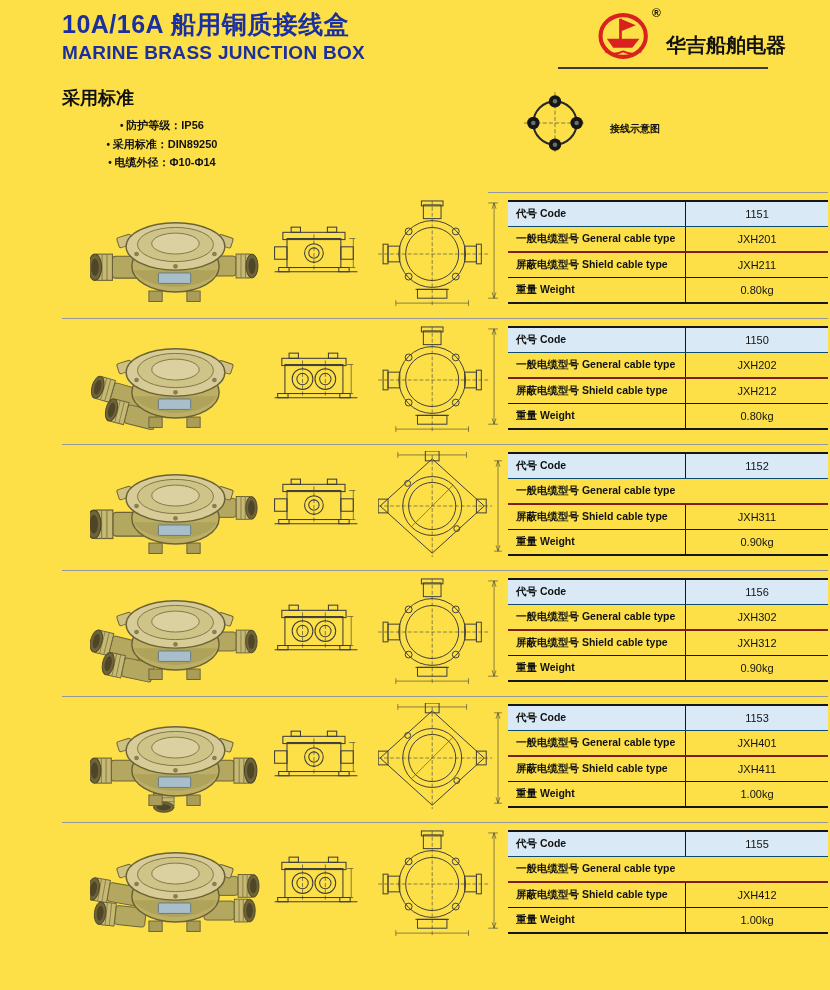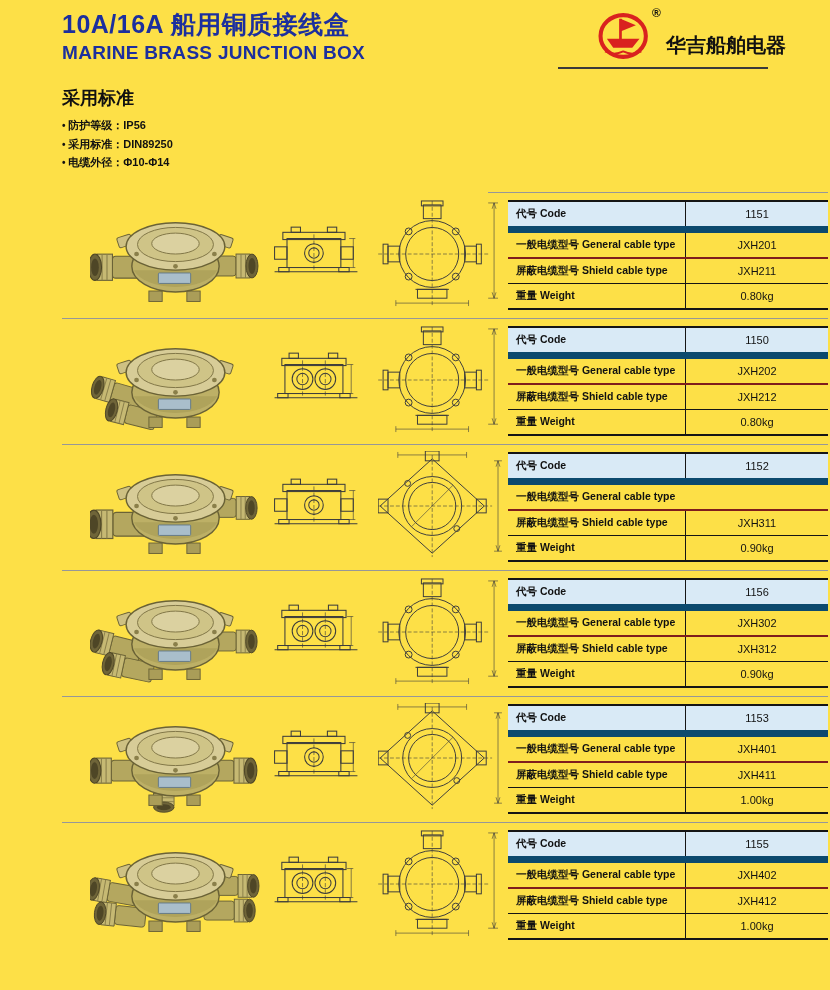--- a/index.html
+++ b/index.html
@@ -14,38 +14,38 @@
   .reg{position:absolute;left:56px;top:0;font-size:12px;font-weight:bold;color:#111;}
   .bname{position:absolute;left:70px;top:26px;font-size:20px;font-weight:bold;color:#111;white-space:nowrap;}
   .logo-rule{position:absolute;left:558px;top:67px;width:210px;height:2px;background:#3a3a3a;}
   
   .tech{position:absolute;left:62px;top:86px;width:740px;height:100px;}
   .tcol{position:absolute;top:0;}
   .tcol.zh{left:0;width:200px;}
   .tcol.en{left:205px;width:250px;}
   .tcol h3{margin:0 0 6px 0;font-size:18px;font-weight:bold;}
   .tcol.en h3{font-size:16px;}
-  .tcol ul{margin:0;padding:0;list-style:none;}
+  .tcol ul{margin:0;padding:0;list-style:none;text-align:center;}
   .tcol li{font-size:11px;font-weight:bold;line-height:1.7;}
   .tcol li::before{content:"• ";font-size:10px;}
   .tdiagram{position:absolute;left:448px;top:4px;width:260px;height:84px;}
   .tdiagram svg{position:absolute;left:12px;top:0;}
   .tdiagram .dlabel{position:absolute;left:100px;top:32px;font-size:10px;font-weight:bold;}
   
   .rows{position:absolute;left:62px;top:192px;width:766px;}
   .sep{height:0;border-top:1px solid #979797;}
   .sep.partial{margin-left:426px;}
   .prow{display:flex;align-items:flex-start;height:125px;overflow:hidden;}
   .fig{flex:none;}
   .fig.photo svg{width:170px;height:112px;margin:5px 0 0 28px;}
   .fig.svv svg{width:92px;height:58px;margin:30px 0 0 10px;}
   .fig.tvv svg{width:130px;height:110px;margin:6px 0 0 16px;}
   .spec{margin-left:auto;margin-top:7px;width:336px;border-top:2px solid #151515;border-bottom:2px solid #151515;}
   .spec .r{display:flex;align-items:stretch;height:24px;}
-  .spec .r.hdr{background:#d9eaf6;border-bottom:7px solid #0c4a6e;}
+  .spec .r.hdr{background:#d9eaf6;border-bottom:1px solid #0c4a6e;}
   .spec .r.g{border-bottom:2px solid #7f1d1d;}
   .spec .r.s{border-bottom:1.5px solid #151515;}
   .spec .lab{flex:1;display:flex;align-items:center;padding-left:8px;font-size:10.5px;font-weight:bold;white-space:nowrap;overflow:hidden;}
   .spec .val{width:142px;display:flex;align-items:center;justify-content:center;border-left:1.5px solid #151515;font-size:11px;font-weight:normal;}
   
   .ln{fill:none;stroke:#3c3c3c;stroke-width:1;}
   .lnt{fill:none;stroke:#3c3c3c;stroke-width:.6;}
   .dash{stroke-dasharray:4 2;}
 </style>
 </head>
@@ -171,20 +171,35 @@
 
   <section class="tech">
     <div class="tcol zh">
       <h3>采用标准</h3>
       <ul>
         <li>防护等级：IP56</li>
         <li>采用标准：DIN89250</li>
         <li>电缆外径：Φ10-Φ14</li>
       </ul>
     </div>
+    <div class="tdiagram">
+      <svg width="66" height="66" viewBox="0 0 64 64">
+        <path d="M32,2 v60 M2,32 h60" class="lnt dash"></path>
+        <circle cx="32" cy="32" r="21" fill="none" stroke="#2a2a2a" stroke-width="2"></circle>
+        <circle cx="32" cy="11" r="6" fill="#161616"></circle>
+          <circle cx="32" cy="11" r="2.2" fill="#6d6d6d"></circle>
+        <circle cx="32" cy="53" r="6" fill="#161616"></circle>
+          <circle cx="32" cy="53" r="2.2" fill="#6d6d6d"></circle>
+        <circle cx="11" cy="32" r="6" fill="#161616"></circle>
+          <circle cx="11" cy="32" r="2.2" fill="#6d6d6d"></circle>
+        <circle cx="53" cy="32" r="6" fill="#161616"></circle>
+          <circle cx="53" cy="32" r="2.2" fill="#6d6d6d"></circle>
+      </svg>
+      <span class="dlabel">接线示意图</span>
+    </div>
   </section>
 
   <div class="rows">
     <div class="sep partial"></div>
 
     <section class="prow">
       <div class="fig photo"><svg viewBox="0 0 175 118">
         <use href="#gl" transform="translate(-6,58) scale(1.15)"></use>
         <use href="#gl" transform="translate(177,58) scale(-1.05,1.05)"></use>
         <use href="#pb"></use>
@@ -363,21 +378,20 @@
       <div class="fig tvv"><svg viewBox="0 0 132 112">
             <use href="#tvup"></use>
           </svg></div>
       <div class="spec">
         <div class="r hdr">
             <span class="lab">代号 Code</span>
             <span class="val">1155</span>
           </div>
         <div class="r g">
             <span class="lab">一般电缆型号 General cable type</span>
-            <span class="val">JXH402</span>
           </div>
         <div class="r s">
             <span class="lab">屏蔽电缆型号 Shield cable type</span>
             <span class="val">JXH412</span>
           </div>
         <div class="r w">
             <span class="lab">重量 Weight</span>
             <span class="val">1.00kg</span>
           </div>
       </div>

